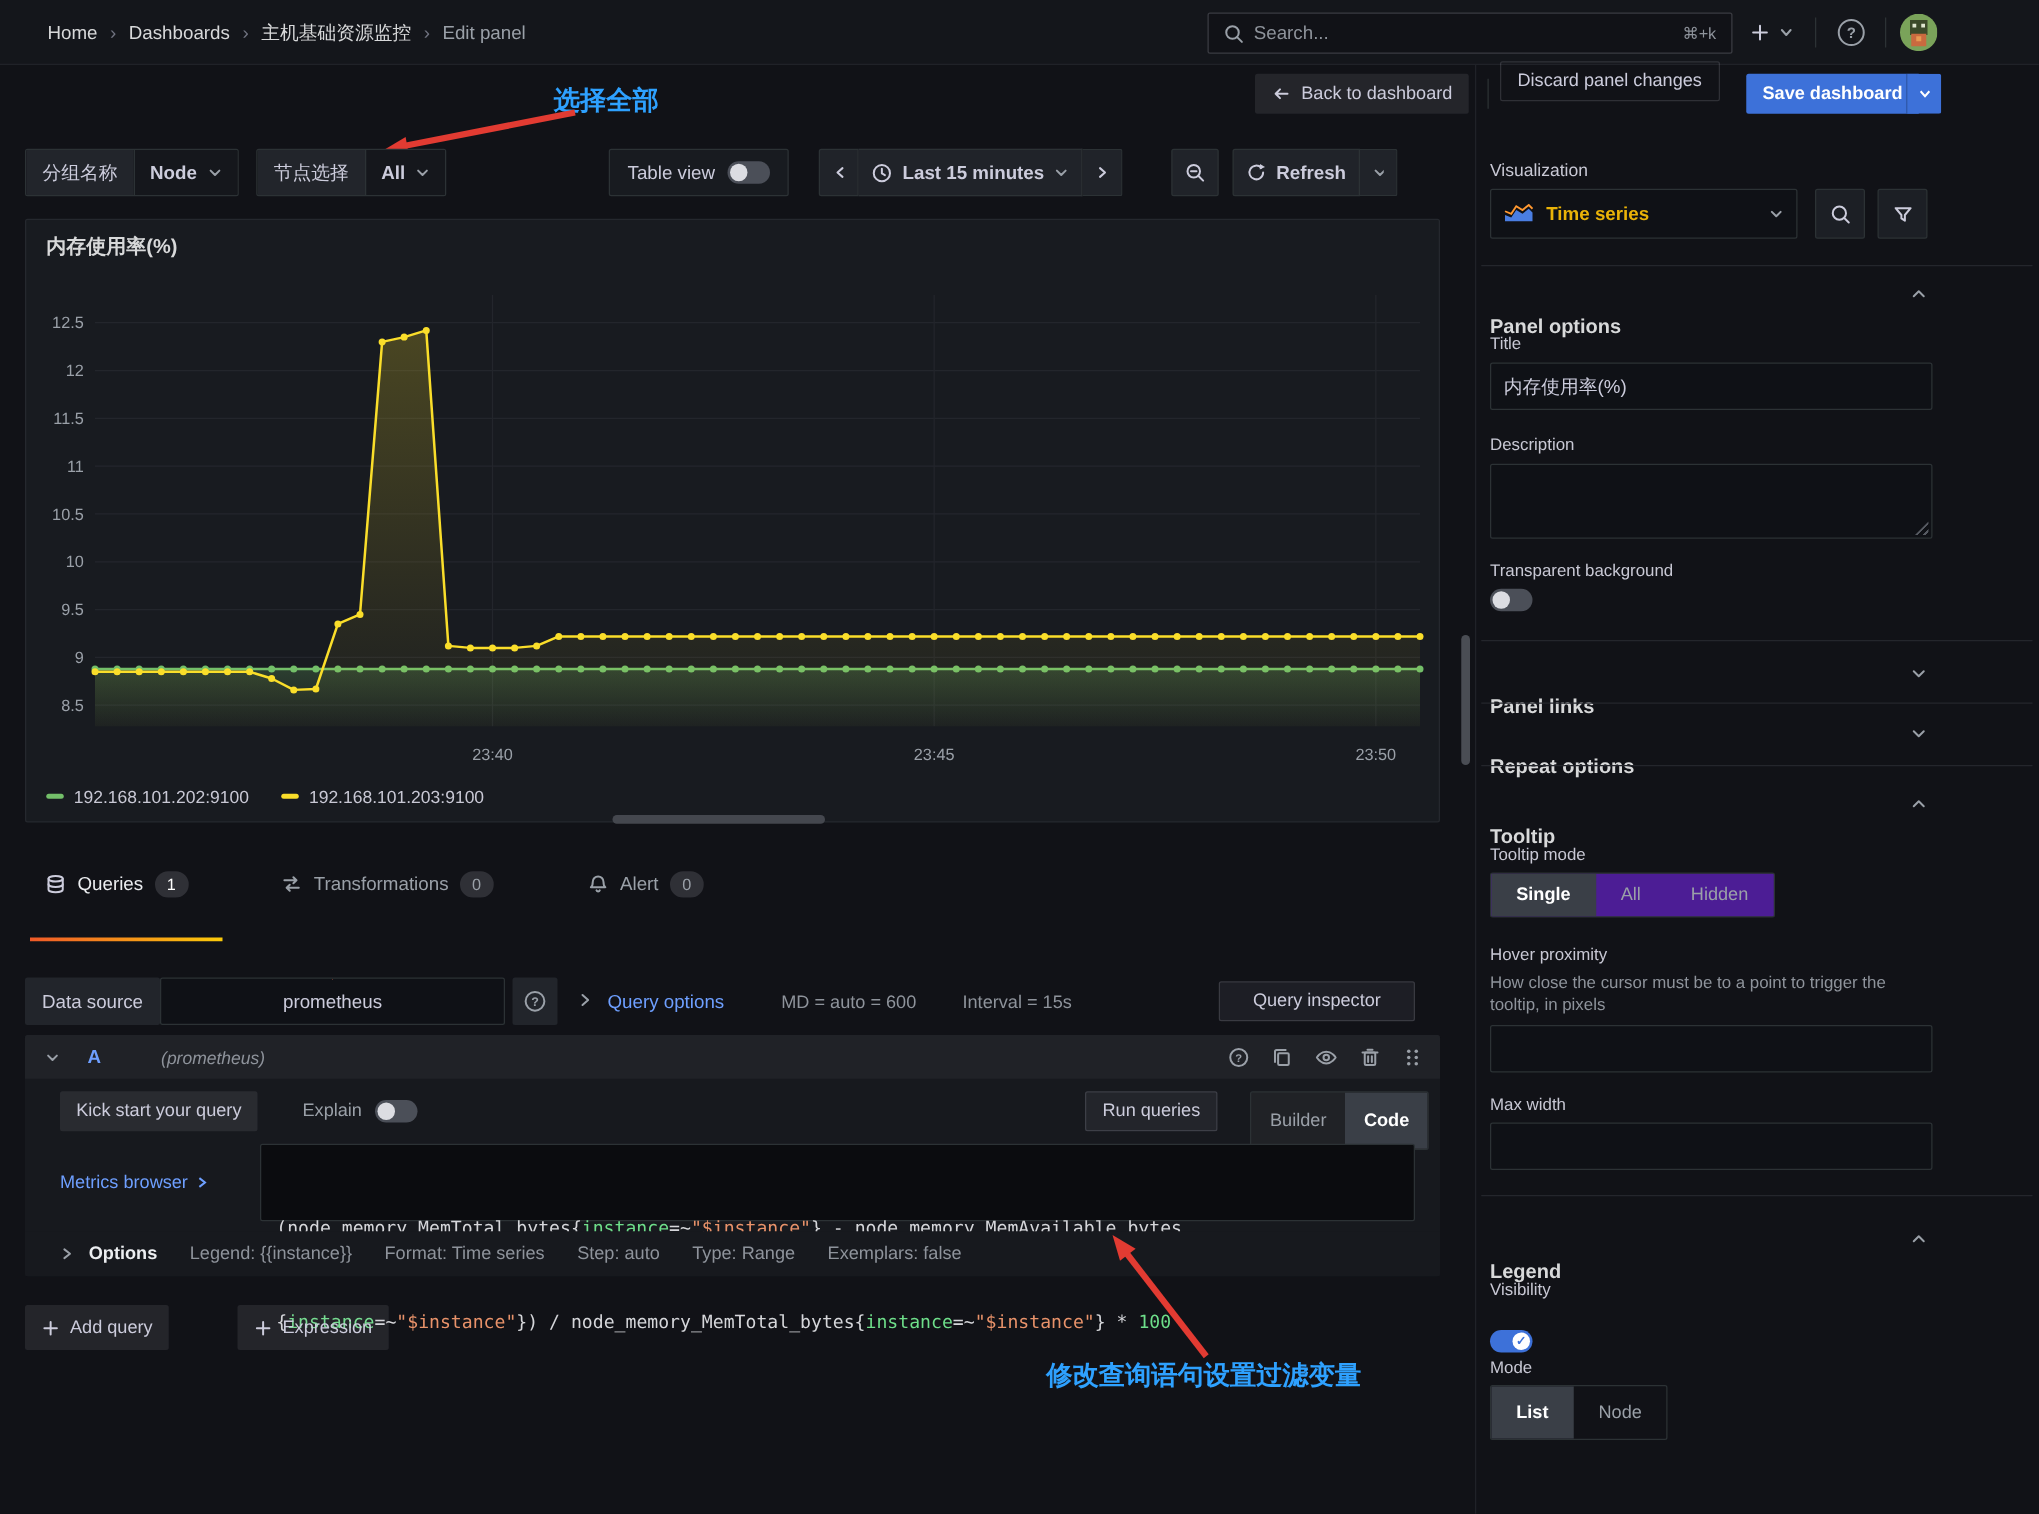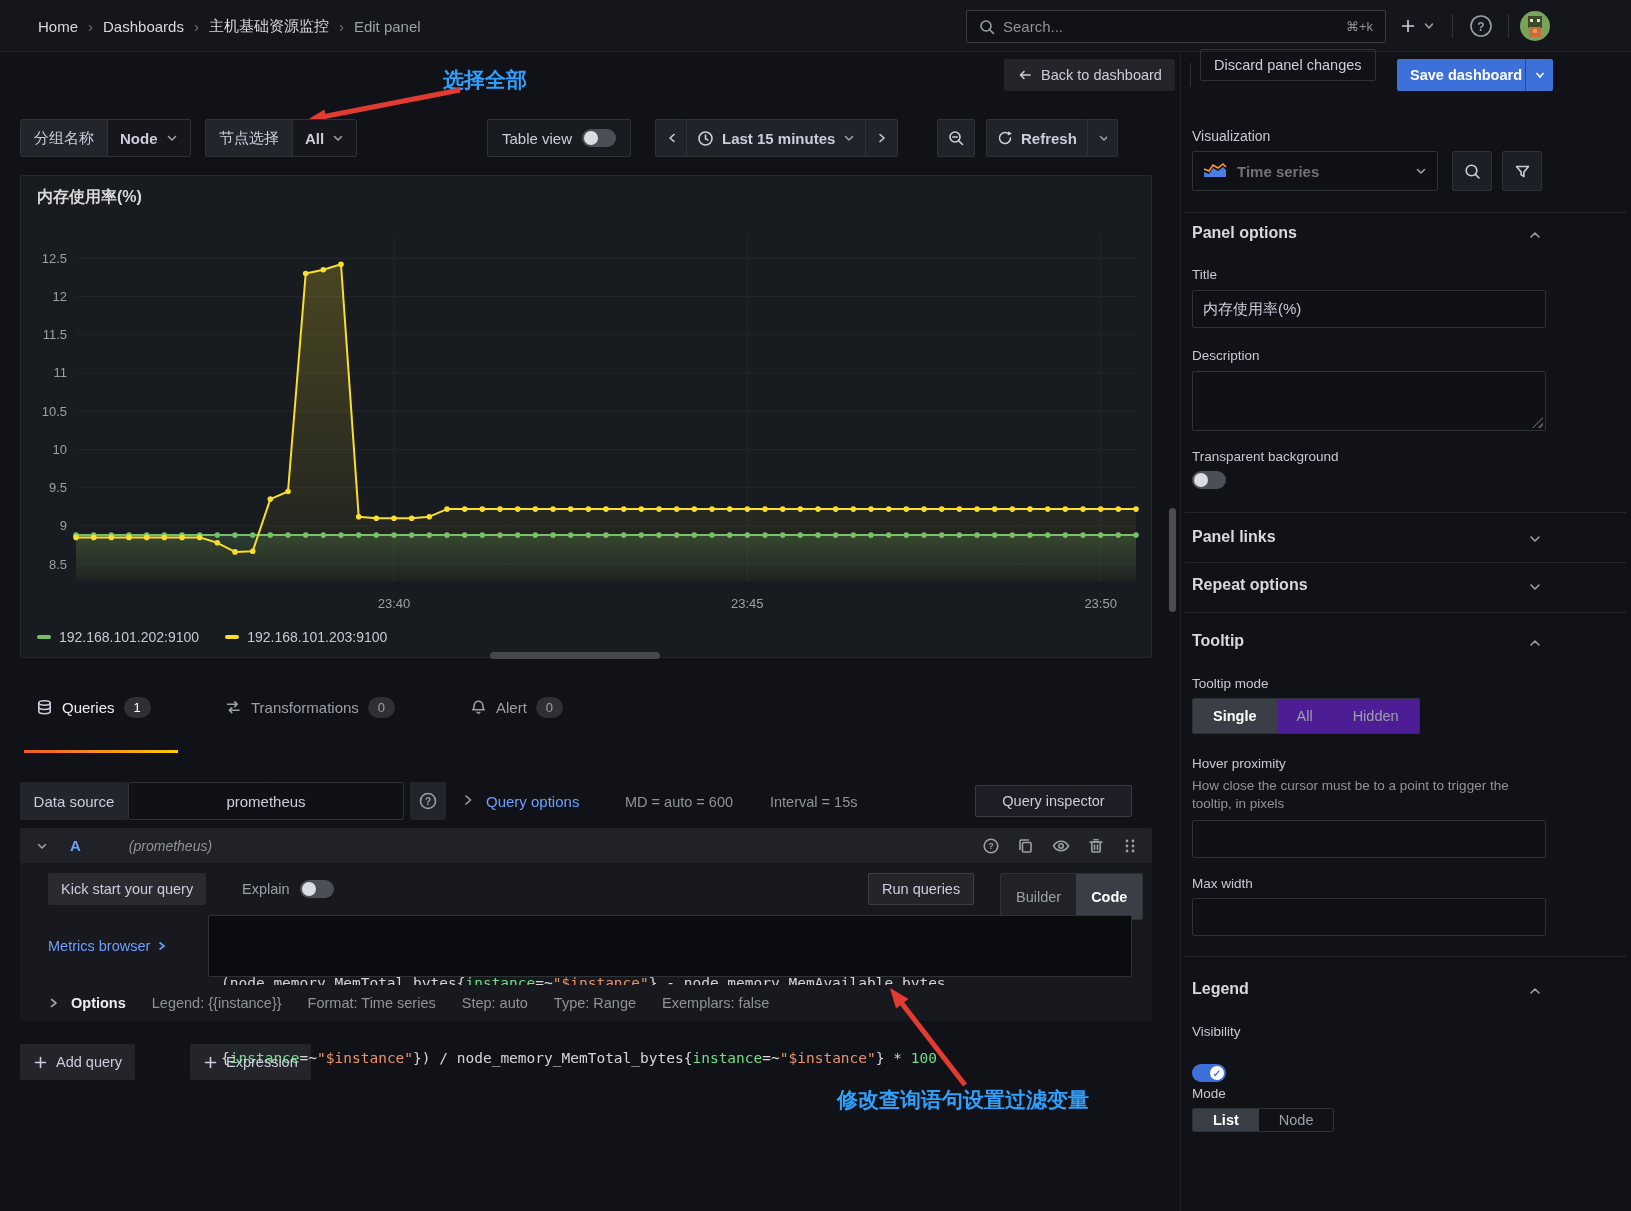--- a/index.html
+++ b/index.html
@@ -75,21 +75,21 @@
   .codebox { position:absolute; left:188px; top:87px; width:924px; height:62px; background:#0b0c0f;
     border:1px solid #2c3235; border-radius:2px; padding:5px 12px;
     font-family:"DejaVu Sans Mono", monospace; font-size:14.5px; line-height:25px; white-space:pre; }
   .tok-p { color:#d5d6da; } .tok-g { color:#6ede8a; } .tok-o { color:#e8926a; }
   .opt-row { position:absolute; left:0; top:157px; width:1132px; height:36px; display:flex; align-items:center;
     gap:26px; padding-left:28px; font-size:14.5px; background:#17191e; border-radius:0 0 2px 2px; }
   
   .anno { color:#2ea1ff; font-weight:700; font-size:21px; }
   
   .sidebar-line { left:1180px; top:52px; width:1px; height:1159px; background:#202228; }
-  .sec-h { font-size:16px; font-weight:600; color:#d8d9da; }
+  .sec-h { font-size:16px; font-weight:600; color:#d8d9da;margin-top:29px; }
   .fld { font-size:13.5px; font-weight:500; color:#c8c8d4; }
   .inp { background:#0f1116; border:1px solid #2c3235; border-radius:2px; color:#ccccdc; font-size:15px;
     padding:0 10px; display:flex; align-items:center; }
   .sb-div { left:1185px; width:441px; height:1px; background:#24262c; }
   .resize-corner { position:absolute; right:2px; bottom:2px; width:11px; height:11px;
     background:repeating-linear-gradient(135deg, transparent 0 3px, #565a62 3px 4.5px);
     clip-path:polygon(100% 0, 100% 100%, 0 100%); }
   .vscroll { left:1169px; top:508px; width:7px; height:104px; background:#4a4d54; border-radius:4px; }
 </style>
 </head>
@@ -573,21 +573,21 @@
 
 <div class="abs sidebar-line"></div>
 <div class="abs vscroll"></div>
 
 <div class="abs fld" style="left:1192px; top:128px; font-size:14px;">Visualization</div>
 <div class="abs inp" style="left:1192px; top:151px; width:246px; height:40px; gap:10px;">
   <svg width="24" height="16">
     <polygon points="1,14 1,9 6,11 10,5 15,8 20,4 23,7 23,14" fill="#4a7ee2"></polygon>
     <polyline points="1,6 6,8 10,2 15,5 20,1 23,4" stroke="#ff9830" fill="none" stroke-width="1.5"></polyline>
   </svg>
-  <span style="flex:1; font-weight:600; font-size:15px; color:#737373;">Time series</span>
+  <span style="flex:1; font-weight:600; font-size:15px; color:#eab308;">Time series</span>
   <svg width="12" height="12">
       <polyline class="ic" points="2.5,4.5 6,8 9.5,4.5"></polyline>
     </svg>
 </div>
 <div class="abs inp" style="left:1452px; top:151px; width:40px; height:40px; justify-content:center; background:#1c1f25;">
   <svg width="17" height="17">
       <circle class="ic ic-light" cx="7.5" cy="7.5" r="5.3"></circle>
       <line class="ic ic-light" x1="11.4" y1="11.4" x2="15" y2="15"></line>
     </svg>
 </div>
@@ -655,16 +655,16 @@
 <svg class="abs" style="left:1528px; top:984px;" width="14" height="14">
     <polyline class="ic" points="3,9 7,5 11,9"></polyline>
   </svg>
 
 <div class="abs fld" style="left:1192px; top:1024px;">Visibility</div>
 <div class="abs switch on" style="left:1192px; top:1046px;">
     <div class="knob">✓</div>
   </div>
 
 <div class="abs fld" style="left:1192px; top:1086px;">Mode</div>
-<div class="abs seg" style="left:1192px; top:1108px; height:24px; background:#111217;">
+<div class="abs seg" style="left:1192px; top:1108px; height:44px; background:#111217;">
   <div class="opt active" style="padding:0 20px;">List</div>
   <div class="opt" style="padding:0 20px;">Node</div>
 </div>
 
 </body></html>

